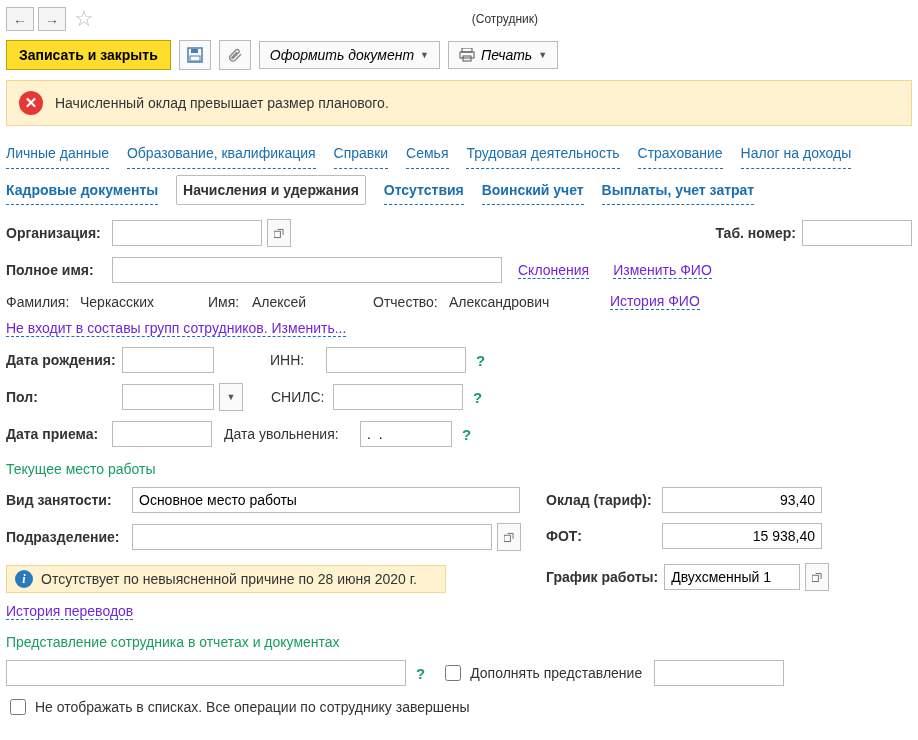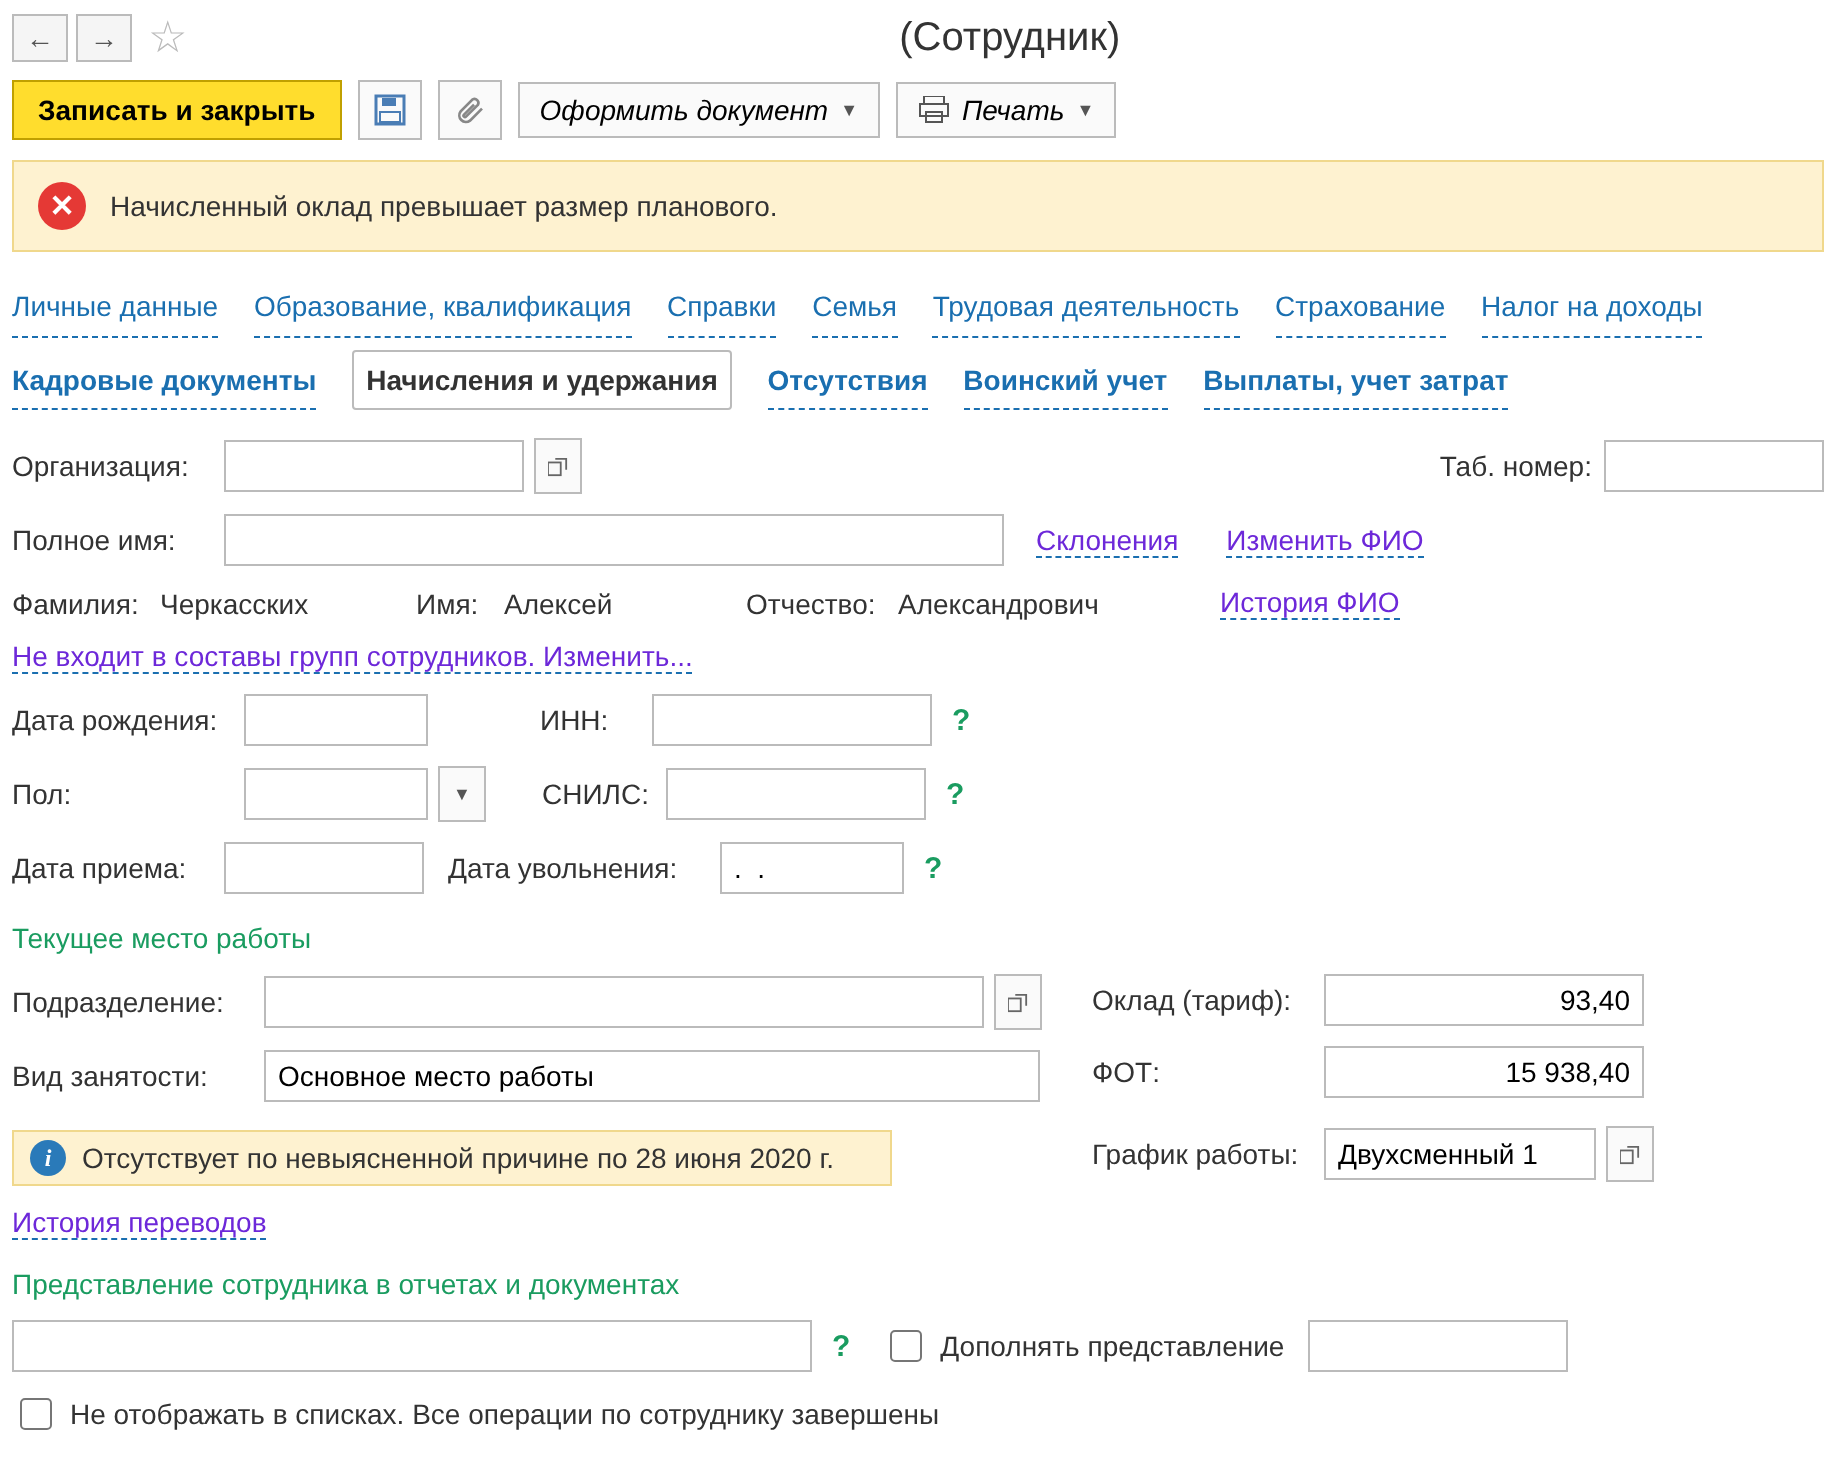--- a/index.html
+++ b/index.html
@@ -13,21 +13,21 @@
     width: 918px;
   }
   .topbar { display: flex; align-items: center; gap: 4px; margin-bottom: 8px; }
   .nav-btn {
     width: 28px; height: 24px;
     border: 1px solid #bbb; background: #f5f5f5;
     display: inline-flex; align-items: center; justify-content: center;
     font-size: 14px; color: #555; cursor: pointer;
   }
   .star { font-size: 22px; color: #bbb; margin-left: 4px; }
-  .title { flex: 1; text-align: center; font-size: 20px; color: #333; }
+  .title { flex: 1; text-align: center; font-size: 12px; color: #333; }
   .toolbar { display: flex; align-items: center; gap: 8px; margin-bottom: 10px; }
   .btn-primary {
     background: #ffdd2d; border: 1px solid #c0a000;
     padding: 6px 12px; font-weight: bold; font-size: 14px; cursor: pointer;
   }
   .btn-icon {
     width: 32px; height: 30px;
     border: 1px solid #bbb; background: #fafafa;
     display: inline-flex; align-items: center; justify-content: center; cursor: pointer;
   }
@@ -54,21 +54,21 @@
     margin-right: 14px;
     display: inline-block;
     padding-bottom:1px;
   }
   .tabs a.active {
     color: #333; border-bottom: none;
     border:1px solid #bbb; border-radius:2px;
     padding:1px 6px;
   }
   .row { display: flex; align-items: center; margin-bottom: 10px; gap:6px; }
-  .label { color: #333; font-size: 14px; min-width: 100px; }
+  .label { color: #333; font-size: 14px; min-width: 100px; font-weight: bold; }
   input[type="text"] {
     border: 1px solid #bbb; height: 26px; padding: 2px 6px; font-size: 14px;
     background: #fff;
   }
   .field-btn {
     width: 24px; height: 28px; border: 1px solid #bbb; background: #fafafa;
     display: inline-flex; align-items: center; justify-content: center; font-size: 12px;
     margin-left: -1px; cursor:pointer;
   }
   .link {
@@ -219,32 +219,32 @@
   <span style="min-width:130px; margin-left:6px;">Дата увольнения:</span>
   <input type="text" style="width: 92px;" value=".  .">
   <span class="help">?</span>
 </div>
 
 <div class="green-heading">Текущее место работы</div>
 
 <div class="grid2">
   <div class="col-left">
     <div class="row">
+      <span class="label" style="min-width:120px">Вид занятости:</span>
+      <input type="text" style="width: 388px;" value="Основное место работы">
+    </div>
+    <div class="row">
       <span class="label" style="min-width:120px">Подразделение:</span>
       <input type="text" style="width: 360px;">
       <button class="field-btn">
           <svg width="11" height="11" viewBox="0 0 11 11">
             <rect x="0" y="3" width="7" height="7" fill="none" stroke="#666"></rect>
             <path d="M4 1h6v6" fill="none" stroke="#666"></path>
           </svg>
         </button>
-    </div>
-    <div class="row">
-      <span class="label" style="min-width:120px">Вид занятости:</span>
-      <input type="text" style="width: 388px;" value="Основное место работы">
     </div>
     <div class="row" style="margin-top:14px;">
       <div class="info-bar" style="width:440px;">
         <span class="info-i">i</span>
         <span>Отсутствует по невыясненной причине по 28 июня 2020 г.</span>
       </div>
     </div>
   </div>
   <div class="col-right">
     <div class="row">

